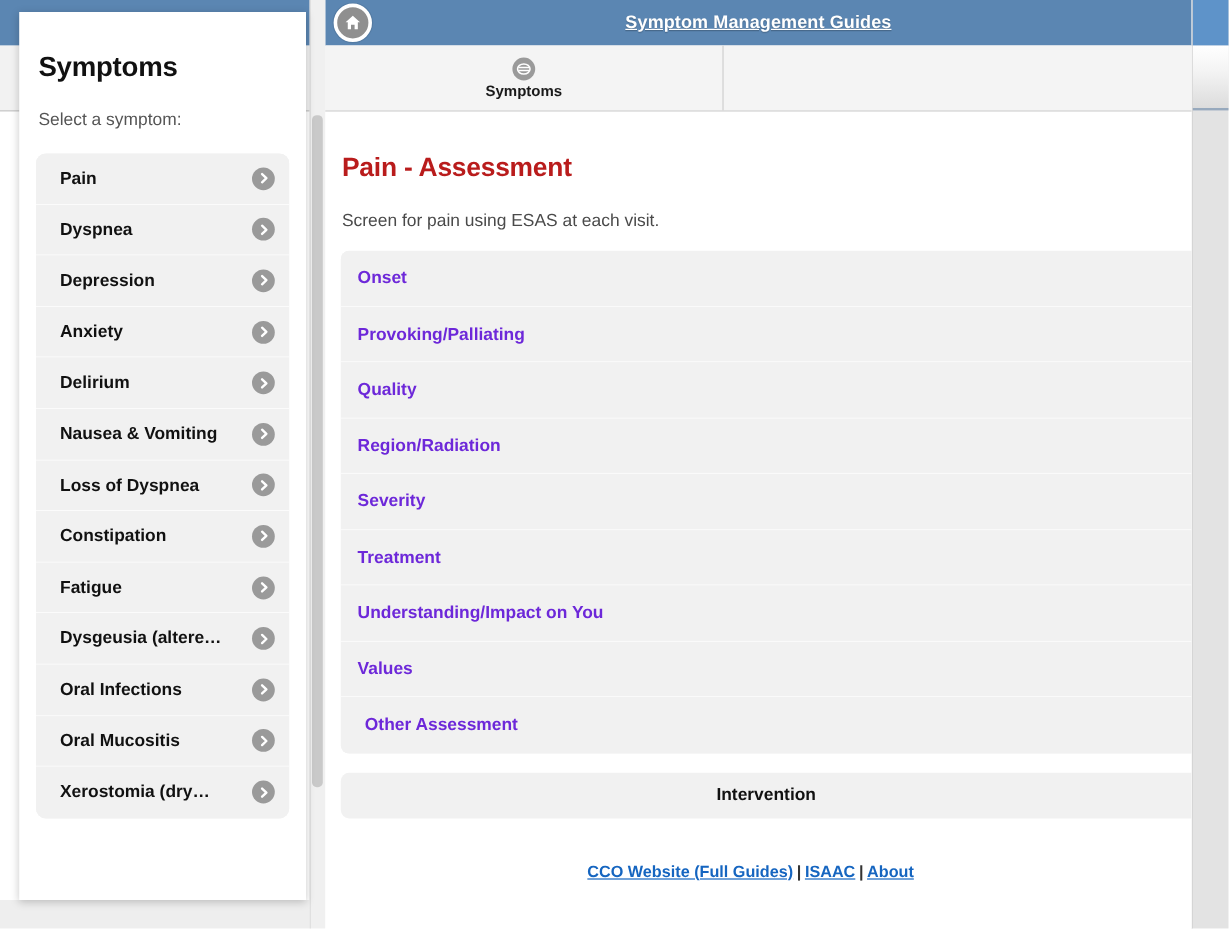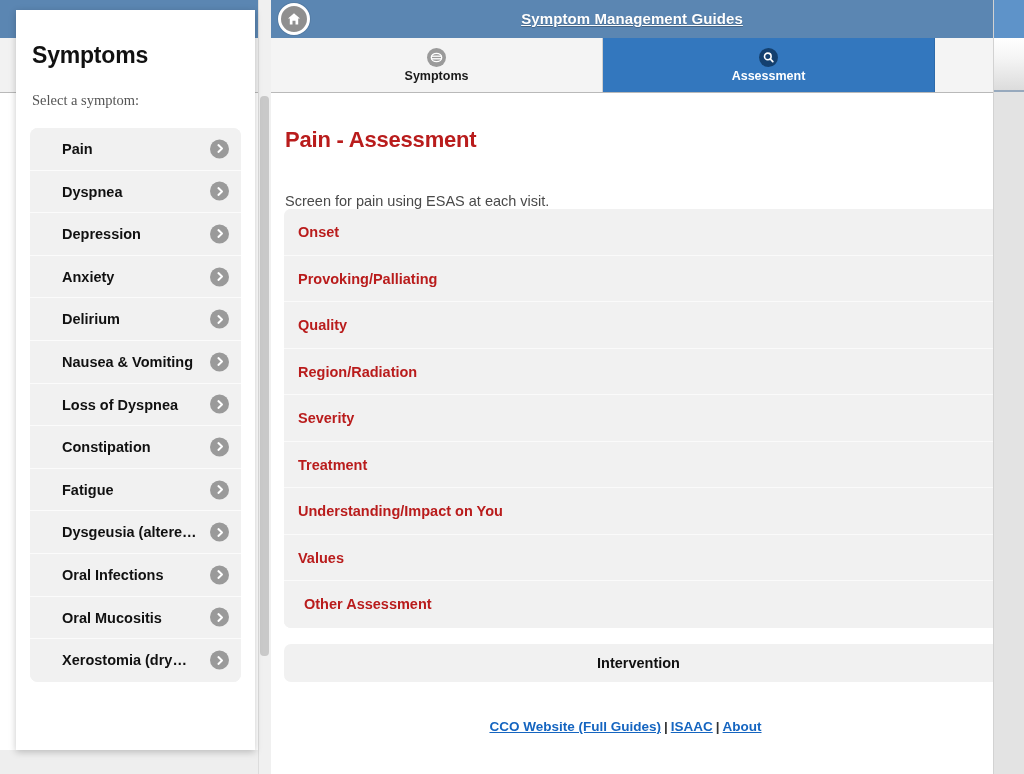--- a/index.html
+++ b/index.html
@@ -171,42 +171,42 @@
     left: 14px;
     top: 34px;
     font-size: 22px;
     font-weight: bold;
     color: #b91c1c;
     letter-spacing: -0.2px;
   }
   .page-subtitle {
     position: absolute;
     left: 14px;
-    top: 100px;
+    top: 83px;
     font-size: 14.5px;
     color: #4a4a4a;
   }
 
   
   .assess-list {
     position: absolute;
     left: 13px;
     top: 116px;
     width: 722px;
     background: #f1f1f1;
     border-radius: 7px 0 0 7px;
     overflow: hidden;
   }
   .assess-row {
     height: 46.5px;
     line-height: 46.5px;
     padding-left: 14px;
     font-size: 14.5px;
     font-weight: bold;
-    color: #b91c1c;
+    color: #6d28d9;
     background: #f1f1f1;
     border-bottom: 1px solid #fafafa;
     box-sizing: border-box;
     cursor: pointer;
   }
   .assess-row:last-child { border-bottom: none; padding-left: 20px; }
 
   
   .intervention-btn {
     position: absolute;
@@ -322,36 +322,35 @@
     font-weight: bold;
     color: #111111;
     letter-spacing: -0.2px;
   }
   .sidebar-sub {
     position: absolute;
     left: 16px;
     top: 82px;
     font-size: 14.5px;
     color: #555555;
-    font-family: Liberation Serif, serif;
   }
   .symptom-list {
     position: absolute;
     left: 14px;
     top: 118px;
     width: 211px;
     background: #f1f1f1;
     border-radius: 8px;
     overflow: hidden;
   }
   .symptom-row {
     position: relative;
     height: 42.6px;
     line-height: 42.6px;
-    padding-left: 32px;
+    padding-left: 20px;
     padding-right: 38px;
     font-size: 14.5px;
     font-weight: bold;
     color: #111111;
     background: #f1f1f1;
     border-bottom: 1px solid #fbfbfb;
     box-sizing: border-box;
     cursor: pointer;
     white-space: nowrap;
     overflow: hidden;
@@ -401,29 +400,20 @@
       <div class="tab">
         <span class="tab-icon">
           <svg width="13" height="13" viewBox="0 0 13 13">
             <ellipse cx="6.5" cy="6.5" rx="5.2" ry="4.2" fill="none" stroke="#ffffff" stroke-width="1.3"></ellipse>
             <line x1="2" y1="5.2" x2="11" y2="5.2" stroke="#ffffff" stroke-width="1.3"></line>
             <line x1="2" y1="7.8" x2="11" y2="7.8" stroke="#ffffff" stroke-width="1.3"></line>
           </svg>
         </span>
         <span class="tab-label">Symptoms</span>
       </div>
-      <div class="tab active">
-        <span class="tab-icon">
-          <svg width="13" height="13" viewBox="0 0 13 13">
-            <circle cx="5.8" cy="5.4" r="3.3" fill="none" stroke="#ffffff" stroke-width="1.6"></circle>
-            <line x1="8.3" y1="8.0" x2="10.8" y2="10.6" stroke="#ffffff" stroke-width="1.8" stroke-linecap="round"></line>
-          </svg>
-        </span>
-        <span class="tab-label">Assessment</span>
-      </div>
       <div class="tab-filler"></div>
     </div>
 
     <div class="content">
 
       <div class="page-title">Pain - Assessment</div>
       <div class="page-subtitle">Screen for pain using ESAS at each visit.</div>
 
       <div class="assess-list">
           <div class="assess-row"><span>Onset</span></div>

